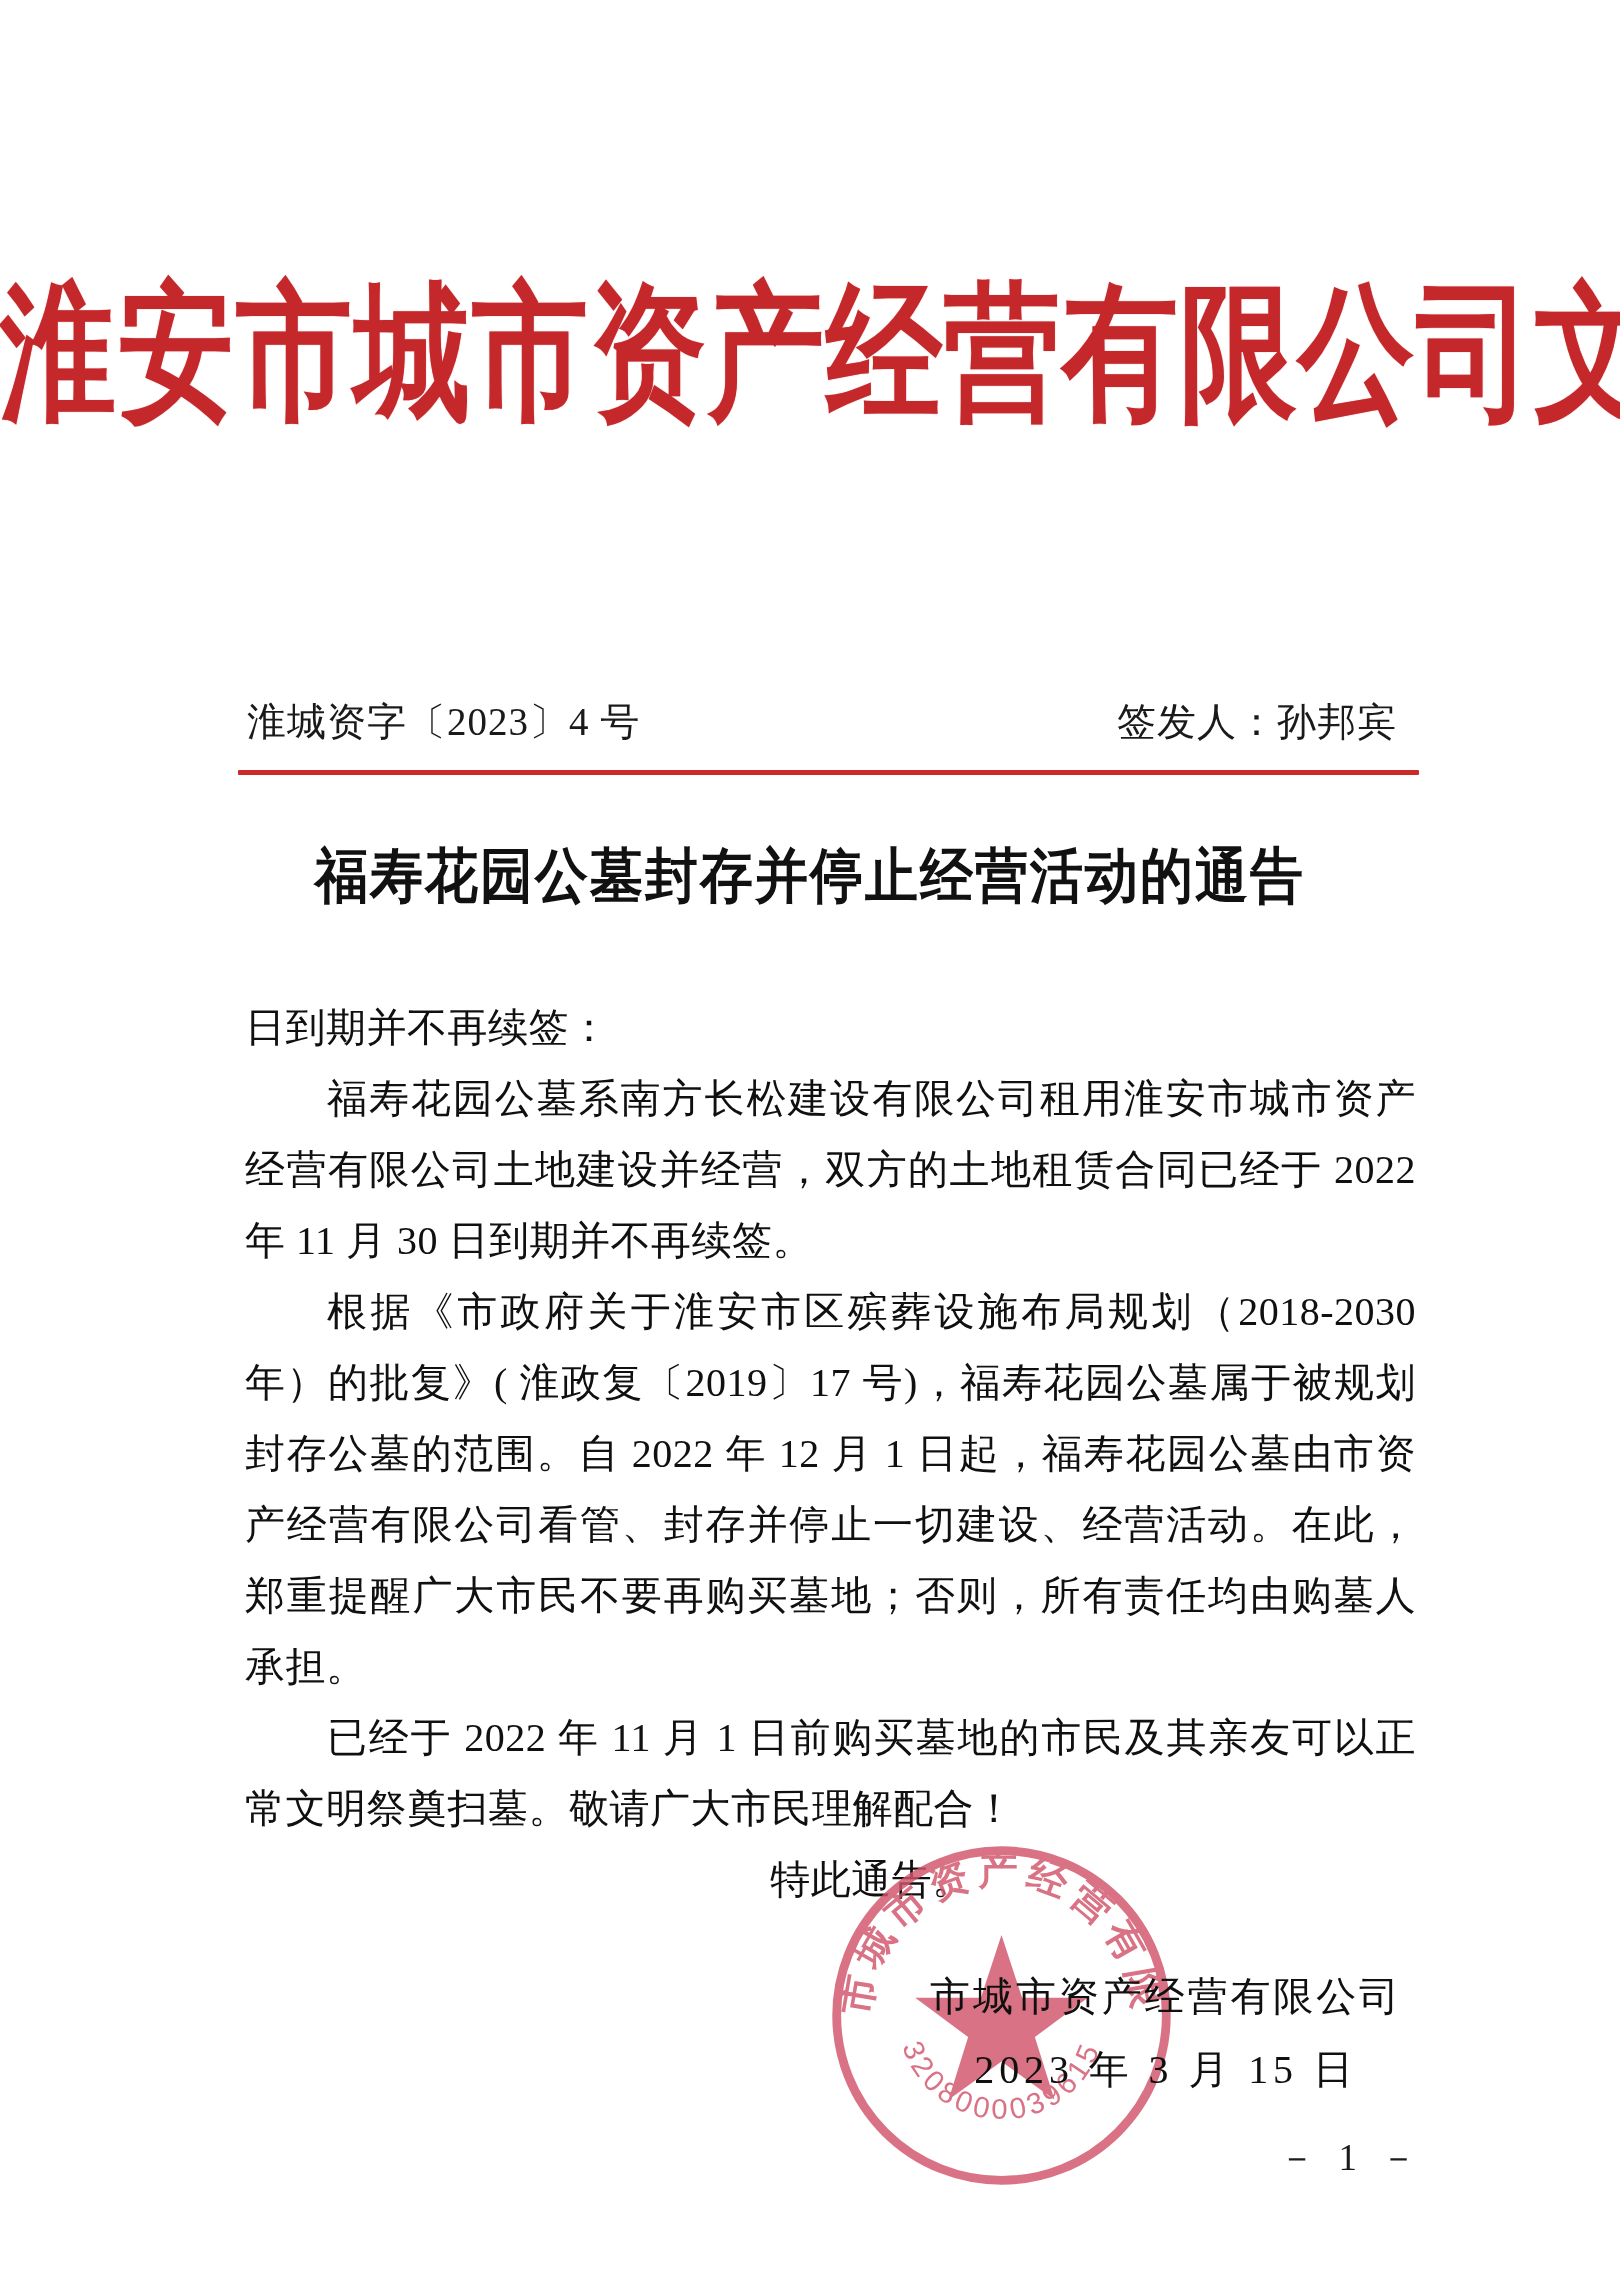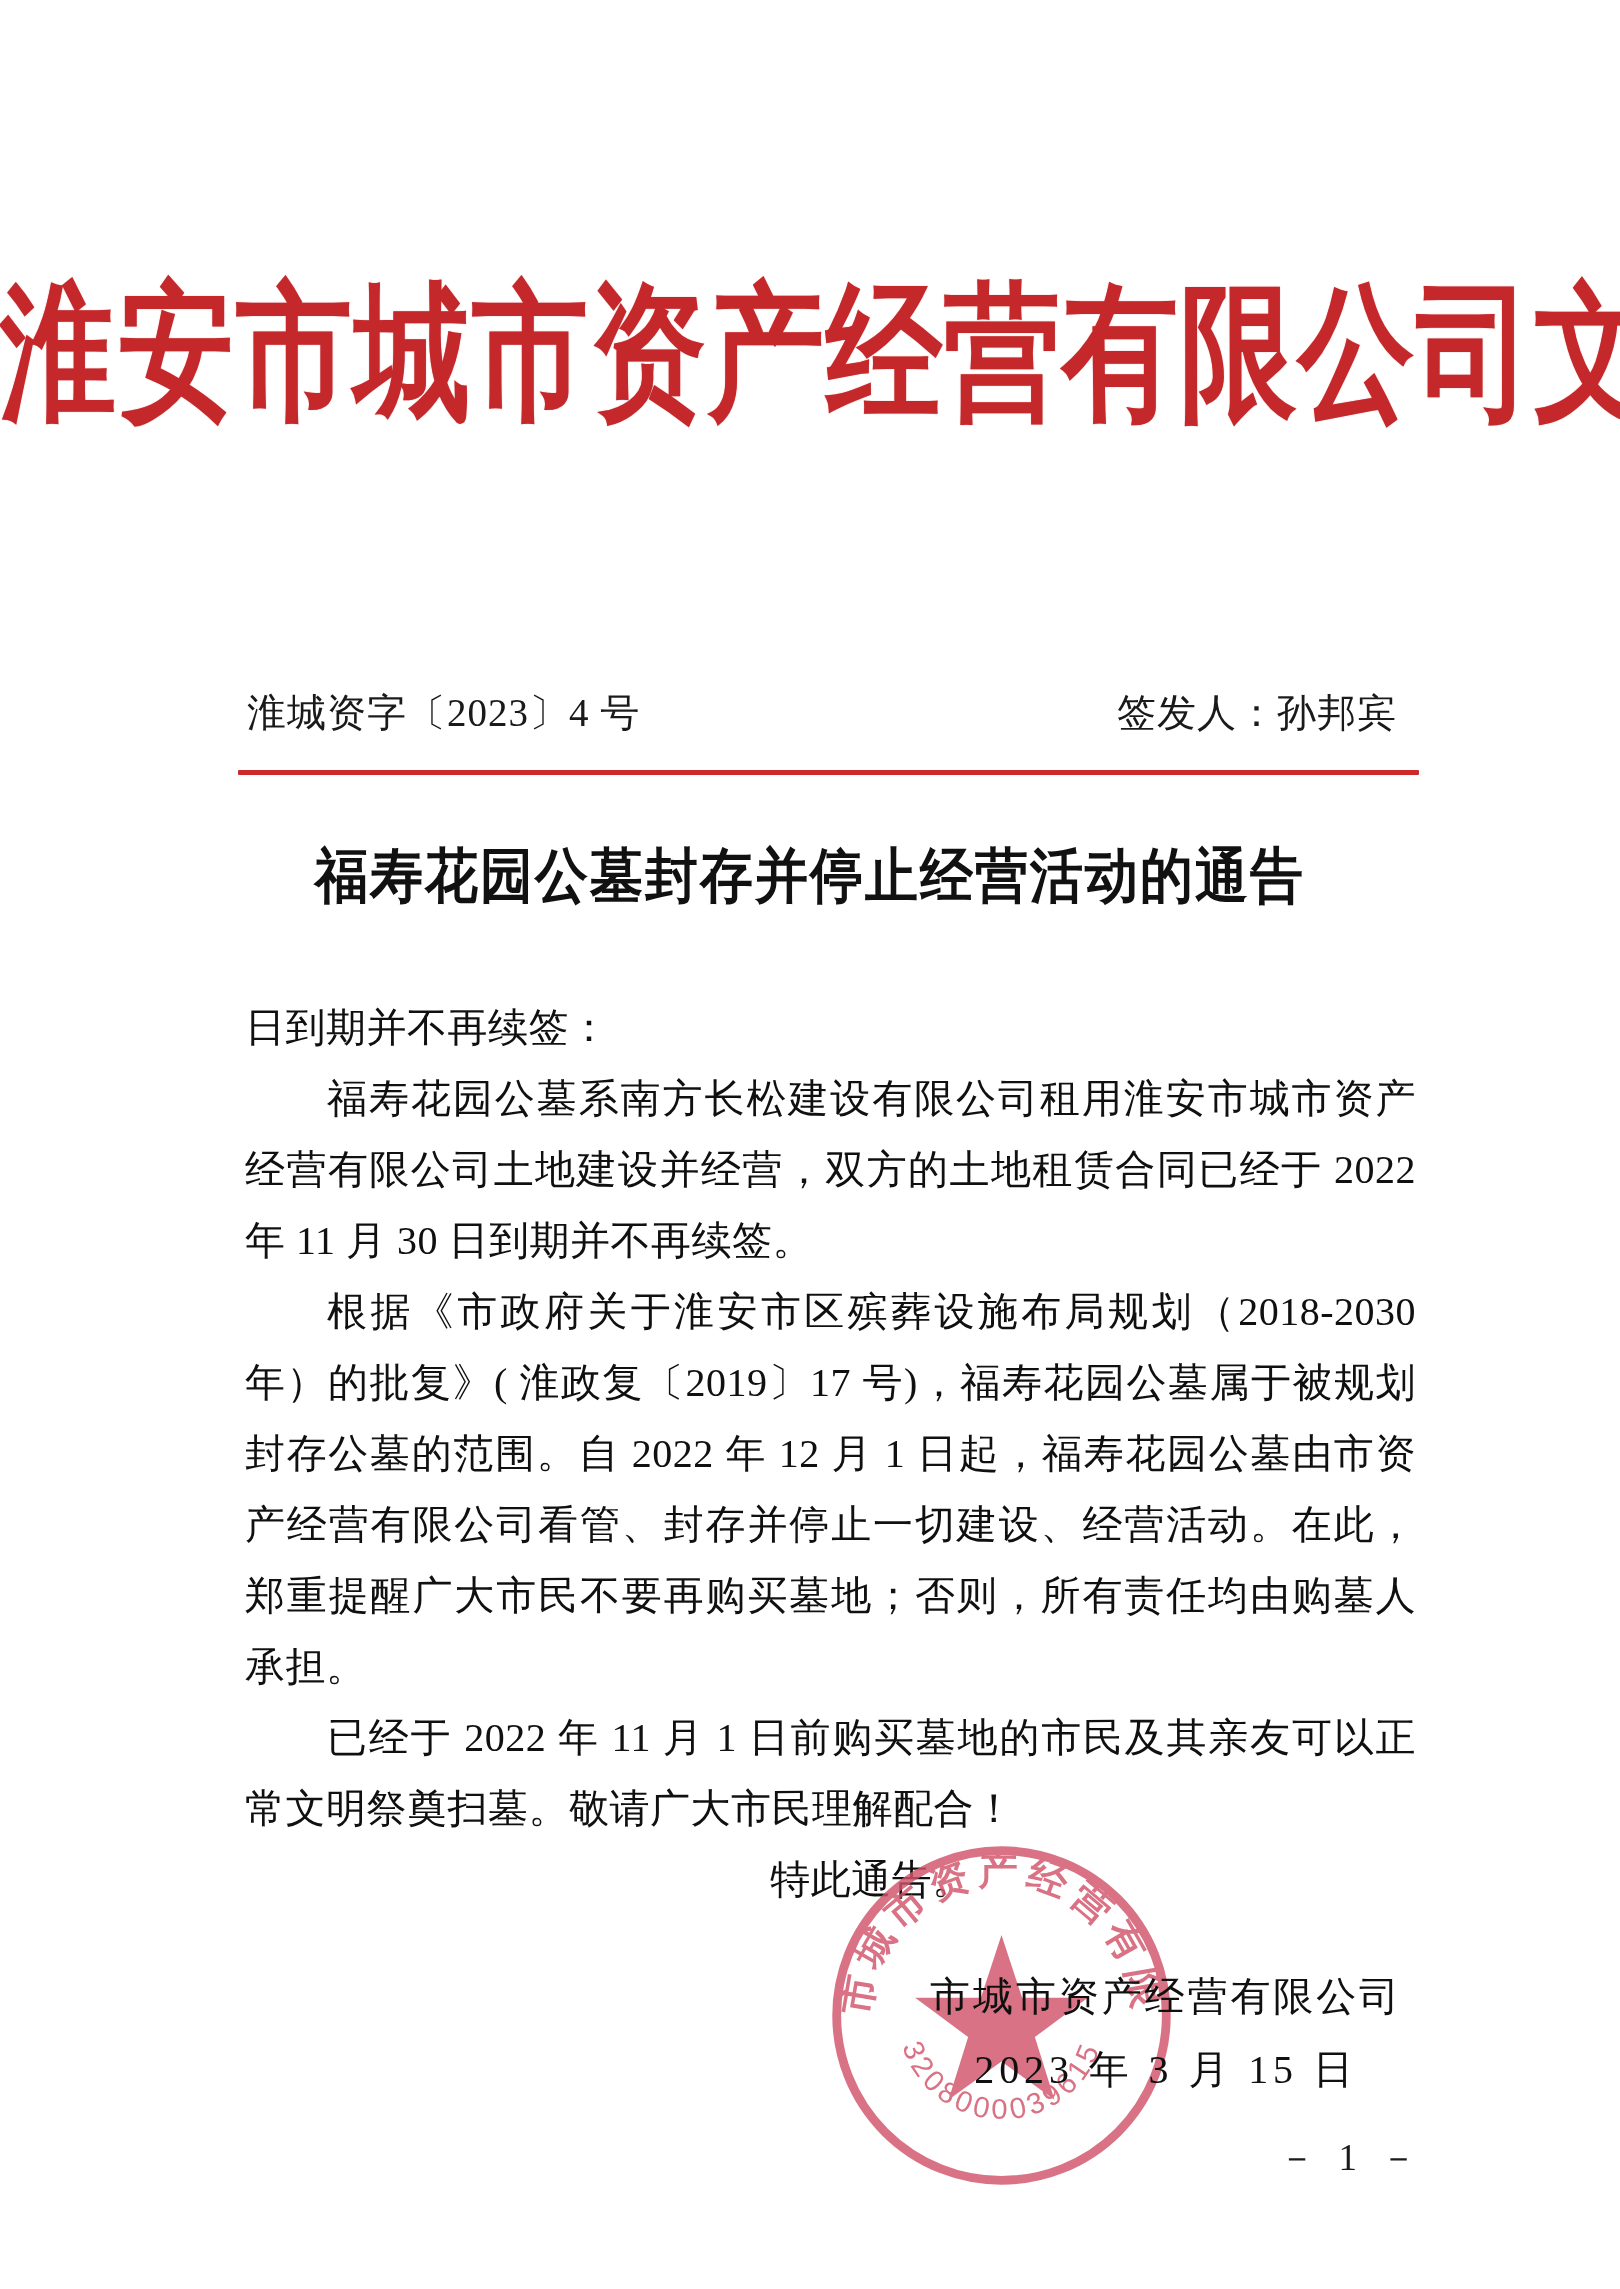--- a/index.html
+++ b/index.html
@@ -43,21 +43,21 @@
   }
 
   
   .docnum-row {
     position: absolute;
     left: 247px;
     right: 201px;
     top: 686px;
     height: 71px;
     display: flex;
-    align-items: flex-start;
+    align-items: center;
     justify-content: space-between;
   }
   .docnum,
   .issuer {
     font-family: "Liberation Serif", "DejaVu Serif", serif;
     font-size: 39px;
     color: #1a1a1a;
     letter-spacing: 1px;
     white-space: nowrap;
   }

